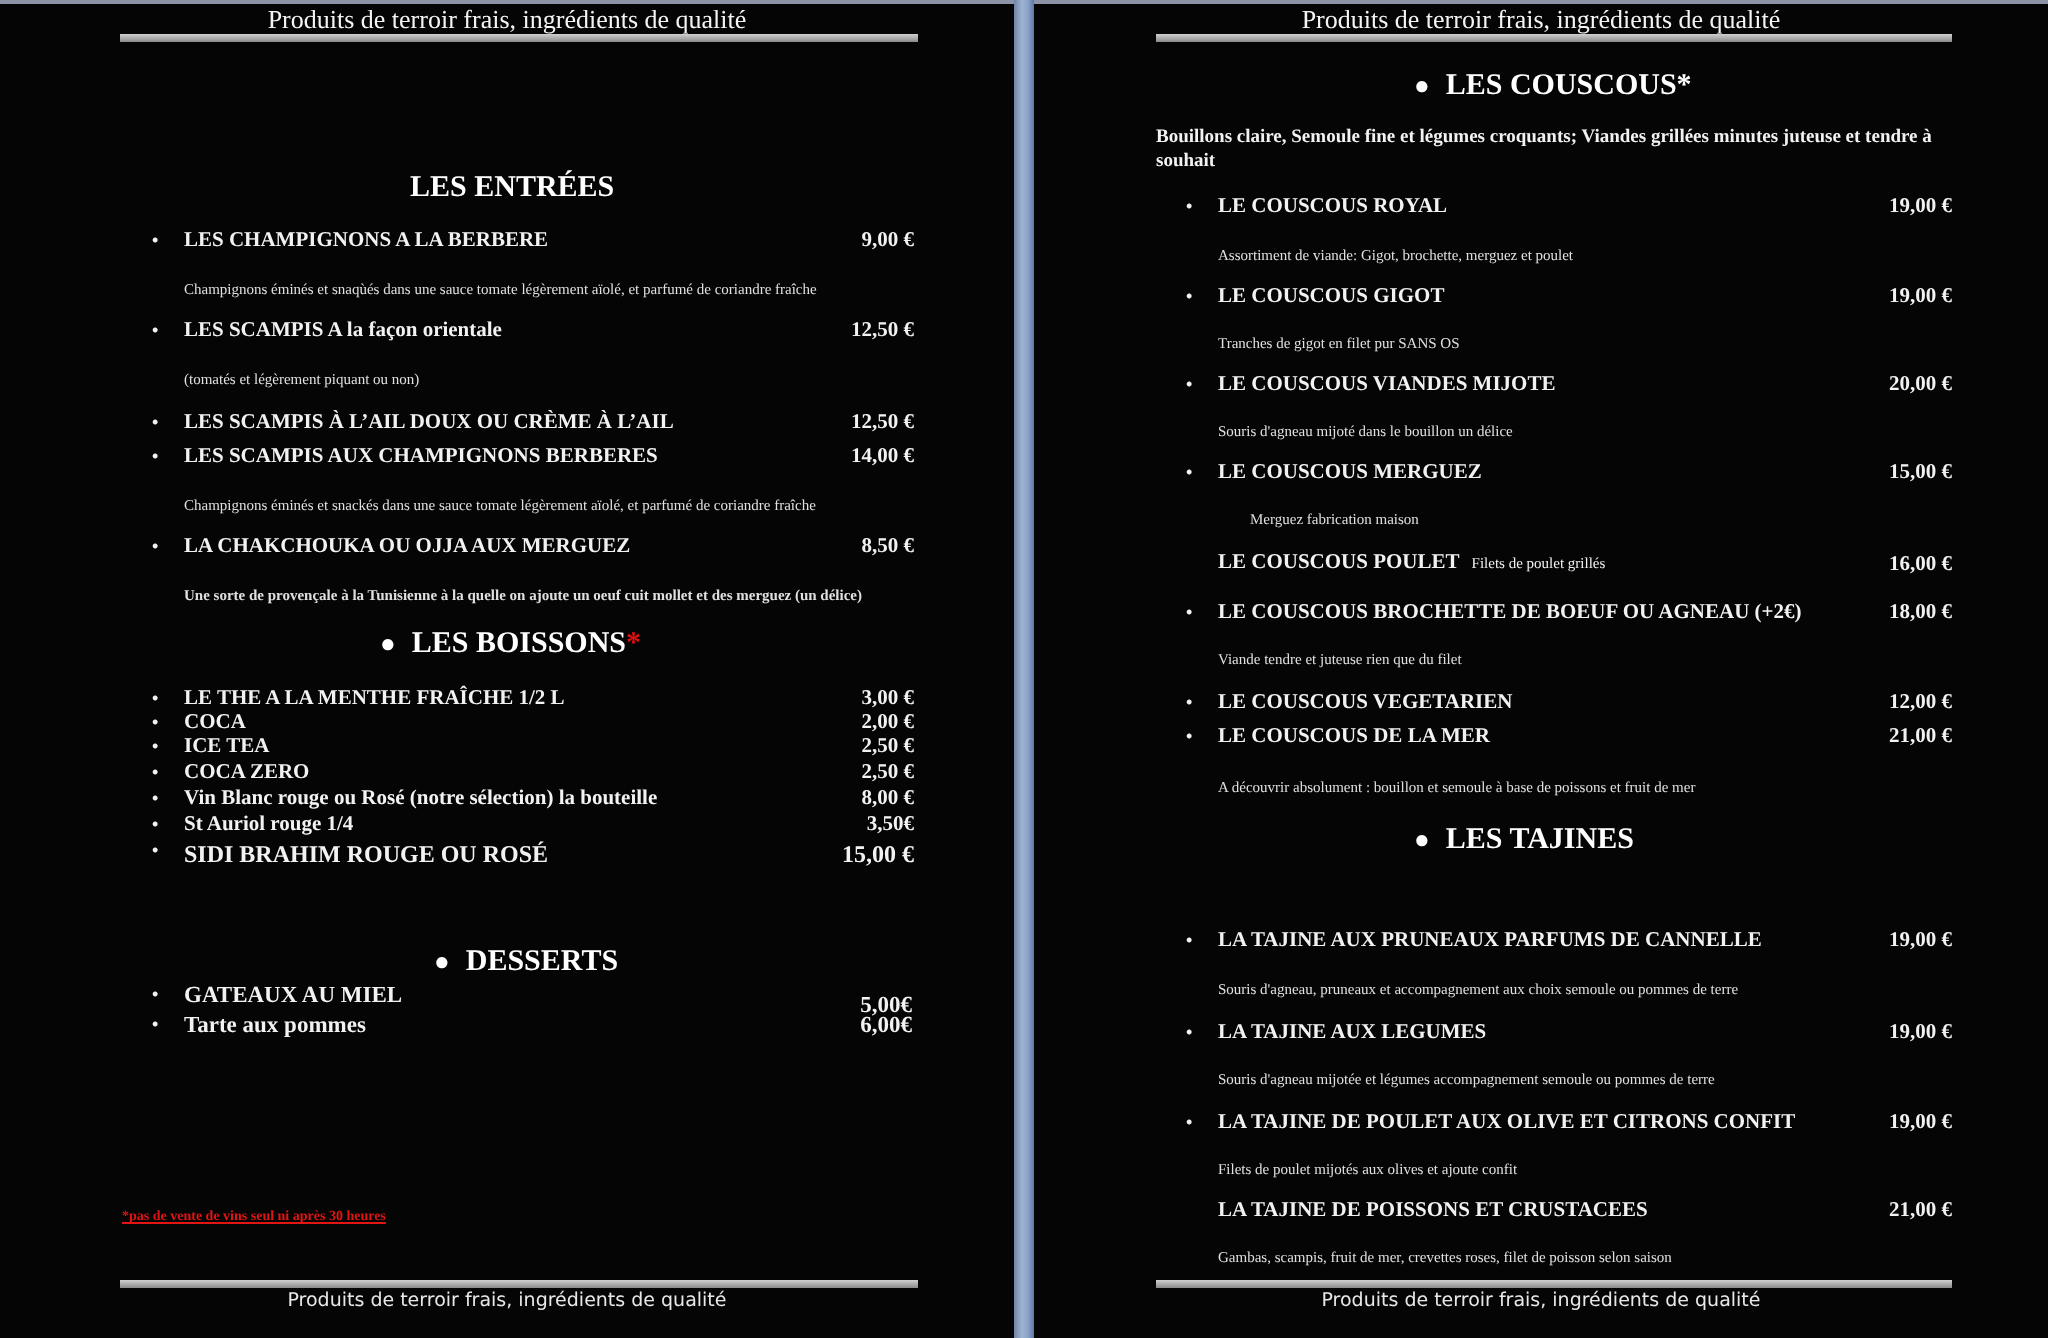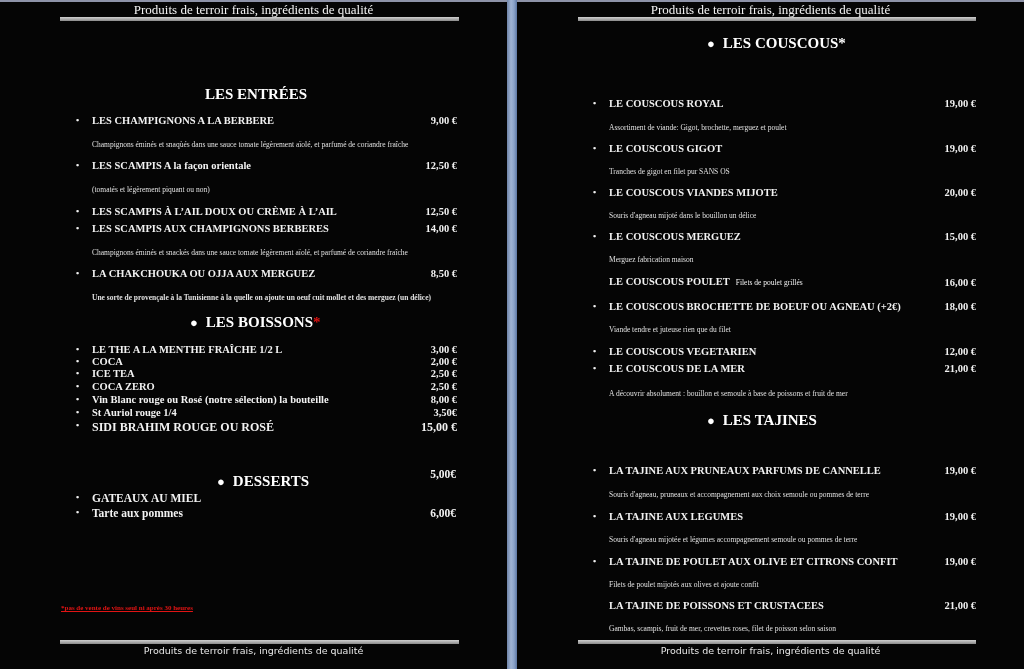--- a/index.html
+++ b/index.html
@@ -84,55 +84,56 @@
     <div class="item" style="left:92px;top:405px;"><span class="bullet">•</span><span>St Auriol rouge 1/4</span></div>
     <div class="price" style="right:50px;top:405px;">3,50€</div>
     <div class="item big" style="left:92px;top:418px;"><span class="bullet">•</span><span>SIDI BRAHIM ROUGE OU ROSÉ</span></div>
     <div class="price big" style="right:50px;top:418px;">15,00 €</div>
   </div>
 
   <div class="sec-title" style="left:217px;top:471px;"><span class="dot">●</span><span>DESSERTS</span></div>
 
   <div class="dess">
     <div class="item" style="left:92px;top:490px;"><span class="bullet">•</span><span>GATEAUX AU MIEL</span></div>
-    <div class="price" style="right:51px;top:466px;">5,00€</div>
+    <div class="price" style="right:51px;top:495px;">5,00€</div>
     <div class="item" style="left:92px;top:505px;"><span class="bullet">•</span><span>Tarte aux pommes</span></div>
     <div class="price" style="right:51px;top:505px;">6,00€</div>
   </div>
 
   <div class="warn">*pas de vente de vins seul ni après 30 heures</div>
 
   <div class="rule" style="left:60px;top:638px;width:399px;"></div>
   <div class="ftr" style="top:643px;left:0;">Produits de terroir frais, ingrédients de qualité</div>
 </div>
 
 <div class="gutter"></div>
 
 <div class="page right">
   <div class="hdr">Produits de terroir frais, ingrédients de qualité</div>
   <div class="rule" style="left:61px;top:15px;width:398px;"></div>
 
   <div class="sec-title" style="left:190px;top:33px;"><span class="dot">●</span><span>LES COUSCOUS*</span></div>
+  <div class="note" style="left:61px;top:61px;width:395px;">Bouillons claire, Semoule fine et légumes croquants; Viandes grillées minutes juteuse et tendre à souhait</div>
 
   <div>
     <div class="item" style="left:92px;top:96px;"><span class="bullet">•</span><span>LE COUSCOUS ROYAL</span></div>
     <div class="price" style="right:48px;top:96px;">19,00 €</div>
     <div class="desc" style="left:92px;top:121px;">Assortiment de viande: Gigot, brochette, merguez et poulet</div>
 
     <div class="item" style="left:92px;top:141px;"><span class="bullet">•</span><span>LE COUSCOUS  GIGOT</span></div>
     <div class="price" style="right:48px;top:141px;">19,00 €</div>
     <div class="desc" style="left:92px;top:165px;">Tranches de gigot en filet pur SANS OS</div>
 
     <div class="item" style="left:92px;top:185px;"><span class="bullet">•</span><span>LE COUSCOUS  VIANDES MIJOTE</span></div>
     <div class="price" style="right:48px;top:185px;">20,00 €</div>
     <div class="desc" style="left:92px;top:209px;">Souris d'agneau mijoté dans le bouillon un délice</div>
 
     <div class="item" style="left:92px;top:229px;"><span class="bullet">•</span><span>LE COUSCOUS  MERGUEZ</span></div>
     <div class="price" style="right:48px;top:229px;">15,00 €</div>
-    <div class="desc" style="left:92px;top:253px;">Merguez fabrication maison</div>
+    <div class="desc" style="left:108px;top:253px;">Merguez fabrication maison</div>
 
     <div class="item" style="left:92px;top:274px;"><span>LE COUSCOUS  POULET</span><span class="inline-desc">Filets de poulet grillés</span></div>
     <div class="price" style="right:48px;top:275px;">16,00 €</div>
 
     <div class="item" style="left:92px;top:299px;"><span class="bullet">•</span><span>LE COUSCOUS  BROCHETTE DE BOEUF OU AGNEAU (+2€)</span></div>
     <div class="price" style="right:48px;top:299px;margin-left:12px;">18,00 €</div>
     <div class="desc" style="left:92px;top:323px;">Viande tendre et juteuse rien que du filet</div>
 
     <div class="item" style="left:92px;top:344px;"><span class="bullet">•</span><span>LE COUSCOUS  VEGETARIEN</span></div>
     <div class="price" style="right:48px;top:344px;">12,00 €</div>

